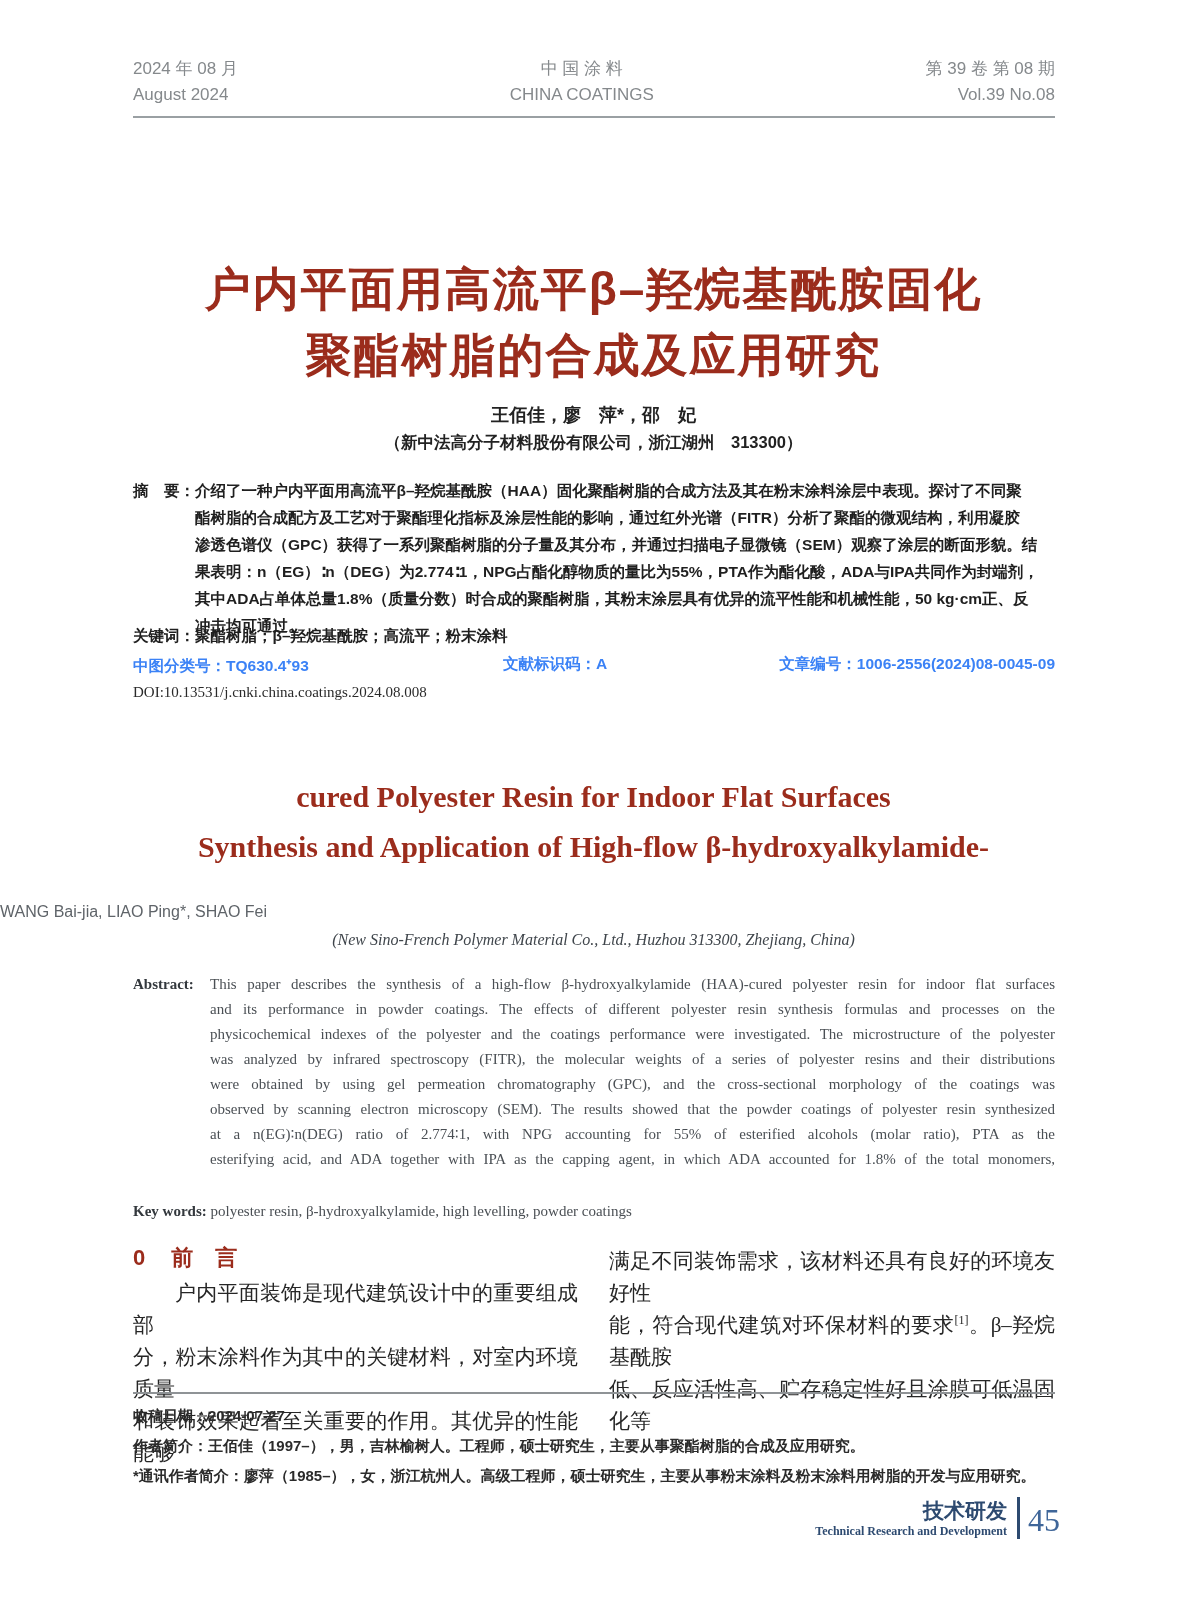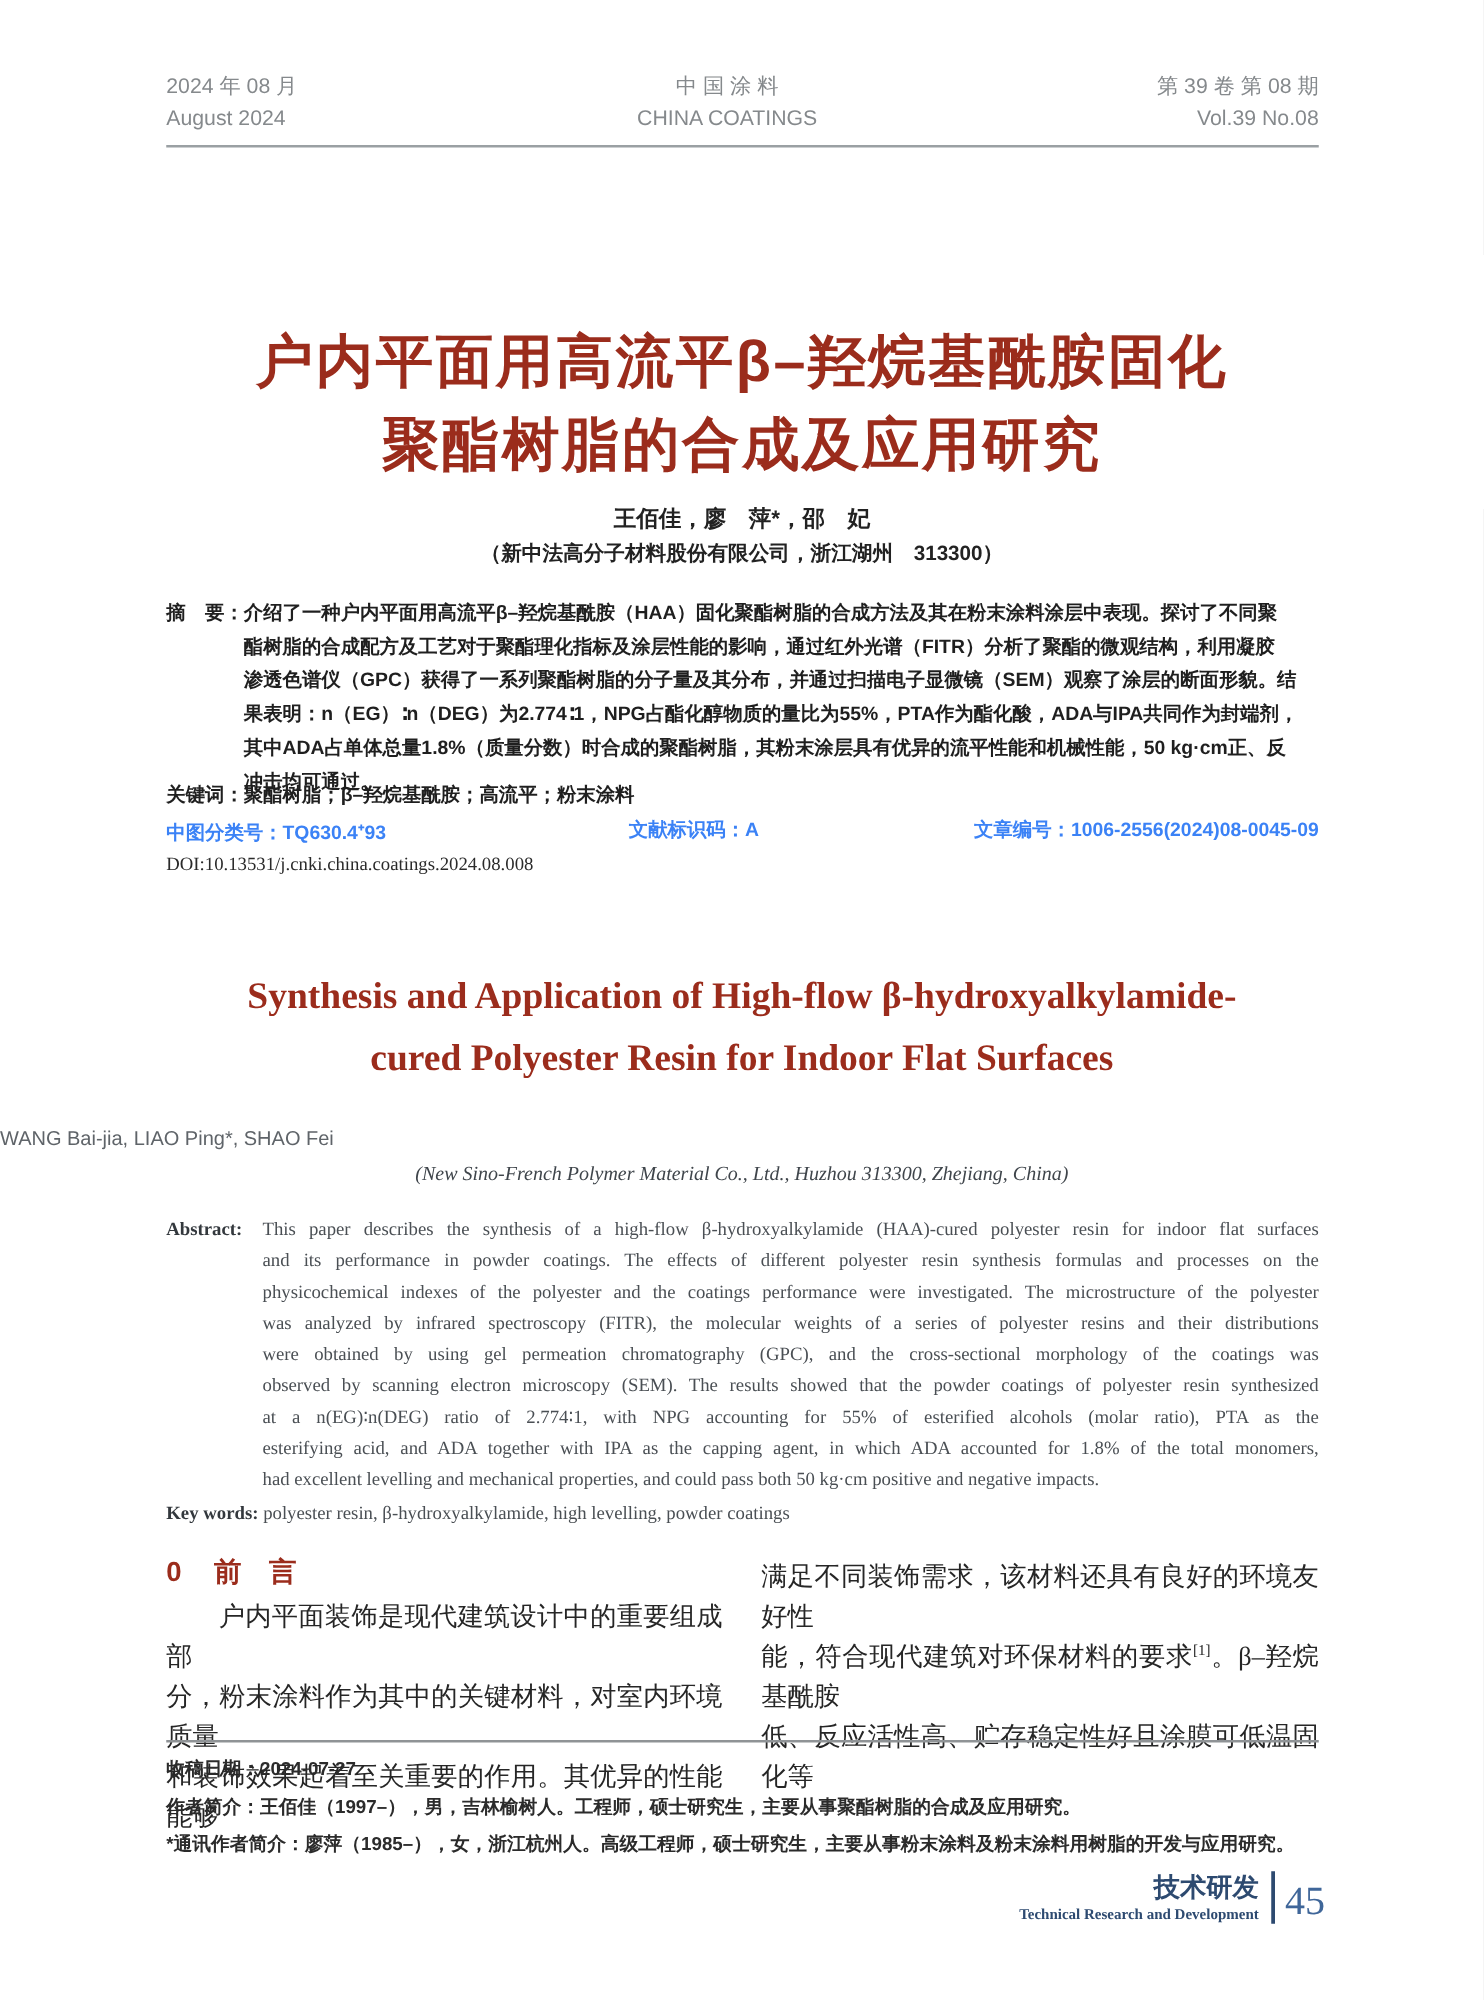--- a/index.html
+++ b/index.html
@@ -105,38 +105,37 @@
   </div>
 
   <div class="meta-row">
     <span class="m1">中图分类号：TQ630.4⁺93</span>
     <span class="m2">文献标识码：A</span>
     <span class="m3">文章编号：1006-2556(2024)08-0045-09</span>
   </div>
   <div class="doi">DOI:10.13531/j.cnki.china.coatings.2024.08.008</div>
 
   <h2 class="title-en" style="margin:0;">
+    <div>cured Polyester Resin for Indoor Flat Surfaces</div>
     <div>Synthesis and Application of High-flow β-hydroxyalkylamide-</div>
-    <div>cured Polyester Resin for Indoor Flat Surfaces</div>
   </h2>
 
   <div class="authors-en">WANG Bai-jia, LIAO Ping*, SHAO Fei</div>
   <div class="affil-en">(New Sino-French Polymer Material Co., Ltd., Huzhou 313300, Zhejiang, China)</div>
 
   <div class="abstract-en">
     <span class="lbl">Abstract:</span>
     <div class="ln">This paper describes the synthesis of a high-flow β-hydroxyalkylamide (HAA)-cured polyester resin for indoor flat surfaces</div>
     <div class="ln">and its performance in powder coatings. The effects of different polyester resin synthesis formulas and processes on the</div>
     <div class="ln">physicochemical indexes of the polyester and the coatings performance were investigated. The microstructure of the polyester</div>
     <div class="ln">was analyzed by infrared spectroscopy (FITR), the molecular weights of a series of polyester resins and their distributions</div>
     <div class="ln">were obtained by using gel permeation chromatography (GPC), and the cross-sectional morphology of the coatings was</div>
     <div class="ln">observed by scanning electron microscopy (SEM). The results showed that the powder coatings of polyester resin synthesized</div>
     <div class="ln">at a n(EG)∶n(DEG) ratio of 2.774∶1, with NPG accounting for 55% of esterified alcohols (molar ratio), PTA as the</div>
     <div class="ln">esterifying acid, and ADA together with IPA as the capping agent, in which ADA accounted for 1.8% of the total monomers,</div>
-    <div class="ln last">had excellent levelling and mechanical properties, and could pass both 50 kg·cm positive and negative impacts.</div>
   </div>
 
   <div class="kw-en">
     <span class="lbl">Key words:</span>
     <span>polyester resin, β-hydroxyalkylamide, high levelling, powder coatings</span>
   </div>
 
   <div class="sec-head">
     <span class="num">0</span><span class="ttl">前言</span>
   </div>

